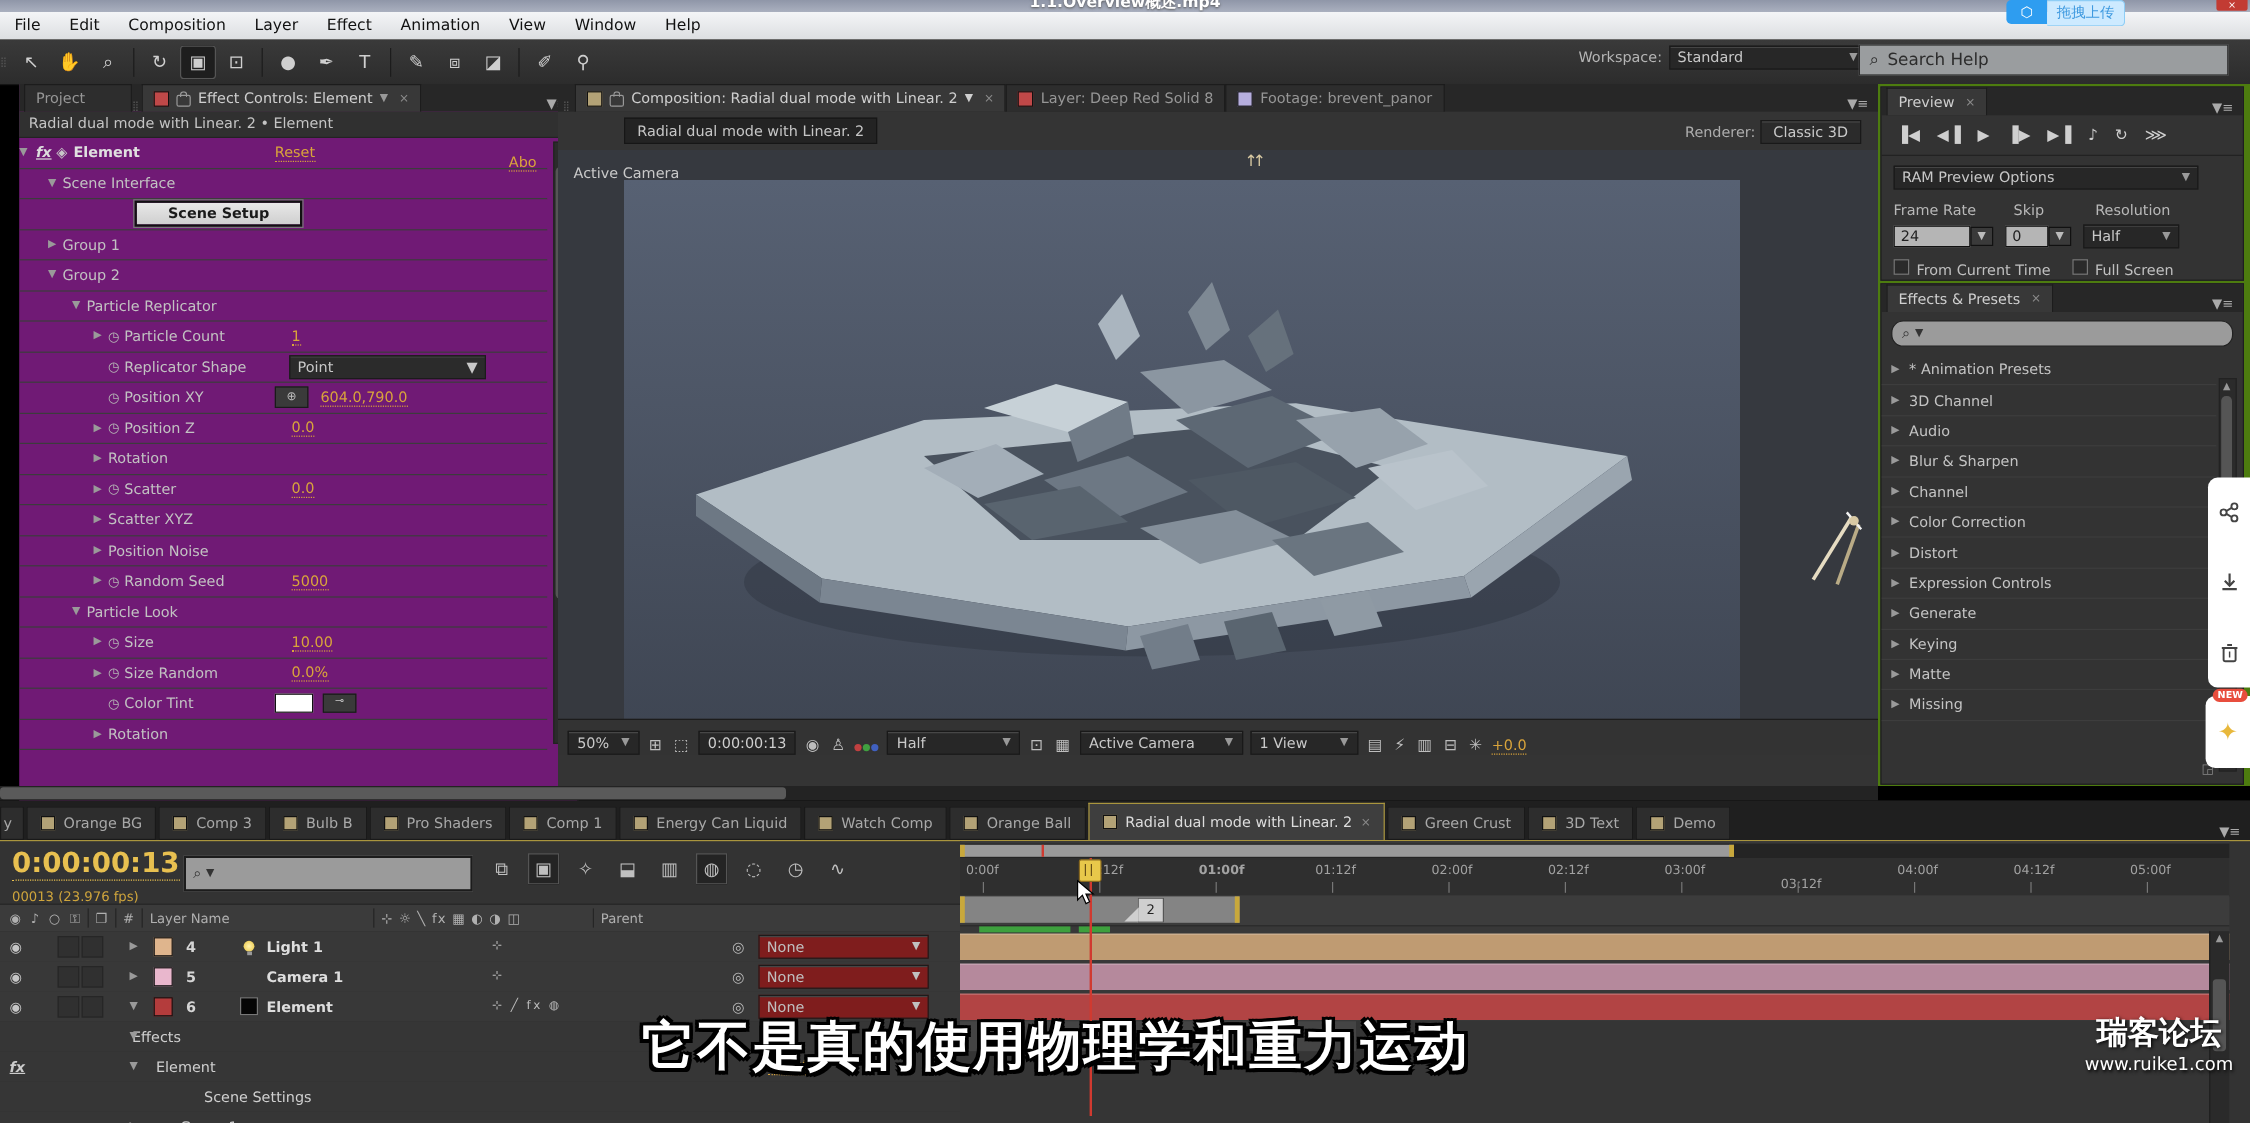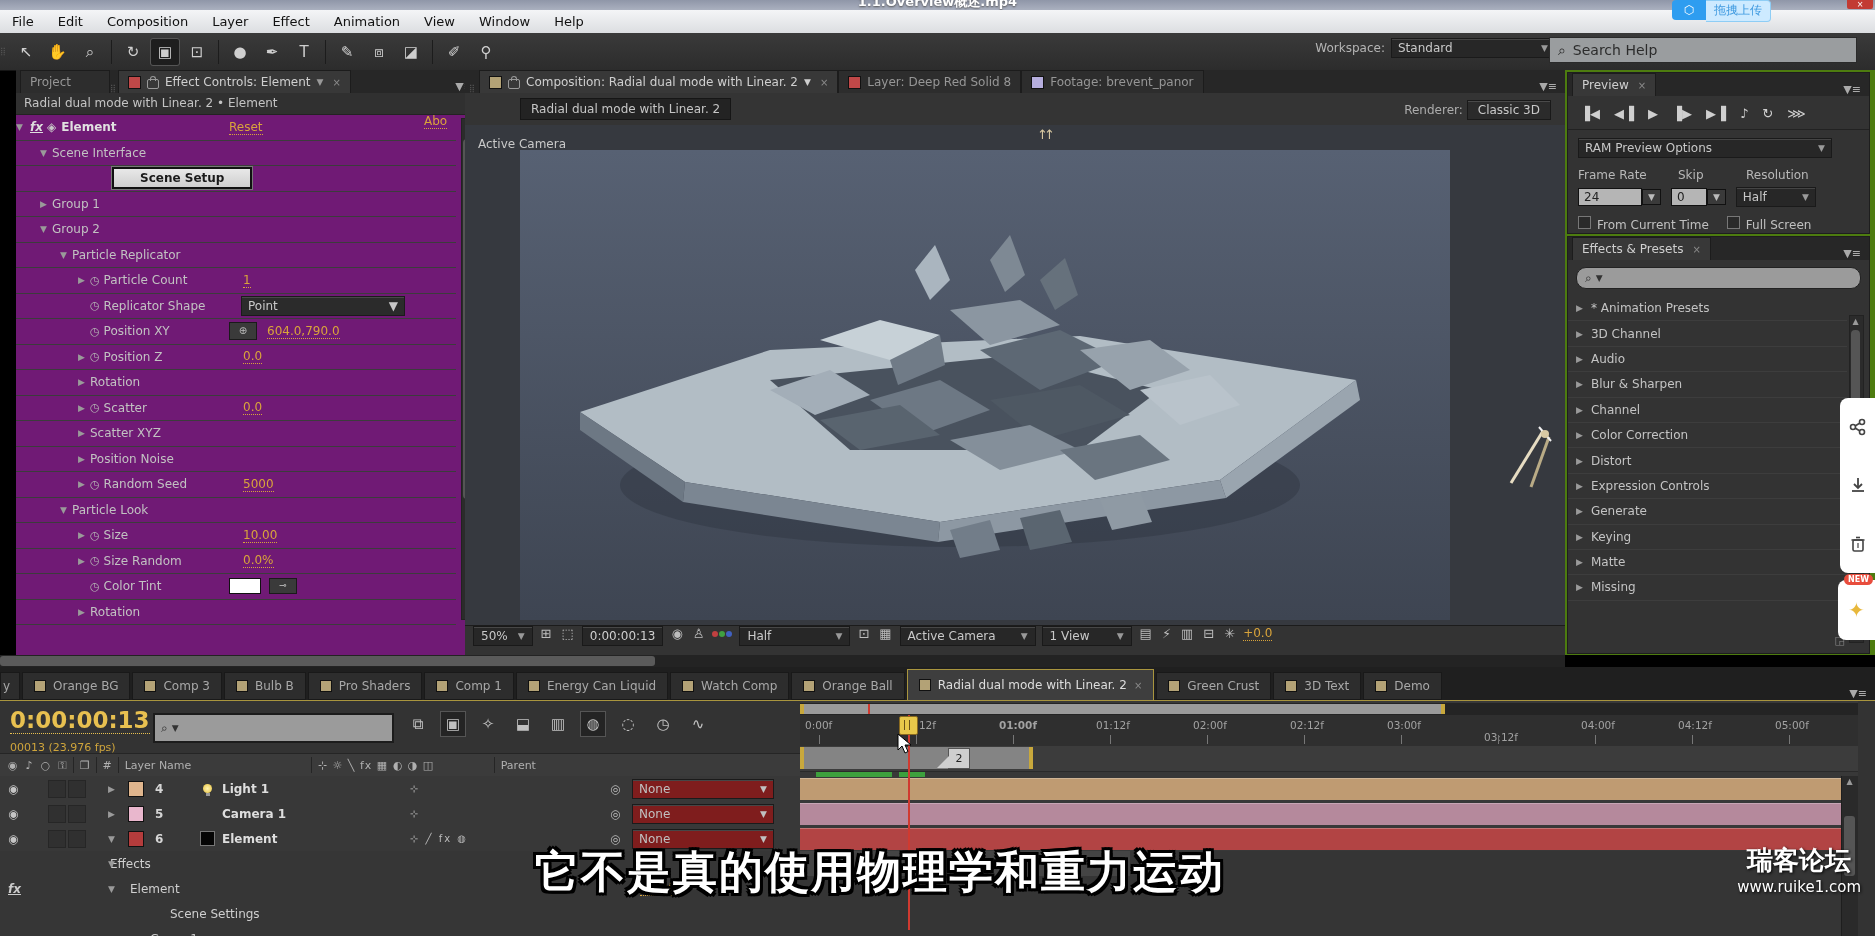--- a/index.html
+++ b/index.html
@@ -43,33 +43,33 @@
   .ec-row .val{color:#d9a43b;border-bottom:1px dotted #d9a43b;margin-left:14px;}
   .valcol{position:absolute;left:213px;}
   .ec-dd{position:absolute;left:225px;width:150px;height:18px;background:#2b2b2b;border:1px solid #1b1b1b;box-shadow:inset 0 1px 0 #484848;display:flex;align-items:center;justify-content:space-between;padding:0 6px;color:#c8c8c8;}
   .ec-btn{background:linear-gradient(#e8e8e8,#cfcfcf);border:2px solid #111;outline:1px solid #777;color:#1a1a1a;font-weight:bold;padding:2px 26px;}
   .ec-pos{width:26px;height:16px;background:#3a3a3a;border:1px solid #1a1a1a;color:#bbb;text-align:center;font-size:10px;line-height:16px;margin-right:10px;}
   .ec-color{width:30px;height:14px;background:#fff;border:1px solid #111;}
   .ec-slider{width:26px;height:14px;background:#3a3a3a;border:1px solid #1a1a1a;margin-left:8px;color:#ccc;font-size:9px;text-align:center;line-height:13px;}
   #ec-scroll{position:absolute;right:4px;top:48px;width:14px;height:500px;background:#2b2b2b;border:1px solid #222;}
   #ec-scroll .thumb{position:absolute;left:1px;top:20px;width:10px;height:360px;background:#555;border-radius:4px;}
   .scr-ar{color:#9a9a9a;font-size:8px;text-align:center;width:14px;}
-  #ec-about{position:absolute;left:408px;top:44px;color:#d9a43b;border-bottom:1px dotted #d9a43b;}
+  #ec-about{position:absolute;left:408px;top:58px;color:#d9a43b;border-bottom:1px dotted #d9a43b;}
   #ec-bottom{position:absolute;left:0;bottom:12px;width:465px;height:26px;background:#222;}
   
   #comp-panel{left:465px;top:70px;width:1100px;height:585px;background:#343434;}
   #comp-bread{position:absolute;left:55px;top:28px;background:#232323;border:1px solid #161616;padding:3px 10px;color:#c6c6c6;}
   #renderer{position:absolute;right:14px;top:30px;display:flex;align-items:center;gap:4px;color:#adadad;}
   #renderer .btn{background:#2b2b2b;border:1px solid #191919;box-shadow:inset 0 1px 0 #4a4a4a;padding:2px 10px;color:#c9c9c9;}
   #viewport{position:absolute;left:0;top:55px;width:1100px;height:500px;background:#36393f;overflow:hidden;}
   #vp-img{position:absolute;left:55px;top:25px;width:930px;height:470px;}
   #active-cam{position:absolute;left:13px;top:12px;color:#c9c9c9;}
   #vp-arrows{position:absolute;left:572px;top:2px;color:#d9c9a2;font-size:13px;letter-spacing:-4px;}
   #compass{position:absolute;left:1030px;top:300px;}
-  #comp-toolbar{position:absolute;left:0;top:555px;width:1100px;height:30px;background:#333;border-top:1px solid #1c1c1c;display:flex;align-items:flex-start;gap:6px;padding-left:8px;box-sizing:border-box;}
+  #comp-toolbar{position:absolute;left:0;top:529px;width:1100px;height:30px;background:#333;border-top:1px solid #1c1c1c;display:flex;align-items:flex-end;gap:6px;padding-left:8px;box-sizing:border-box;}
   .cticon{color:#bdbdbd;font-size:13px;padding:0 2px;}
   .ctbox{background:#272727;border:1px solid #191919;box-shadow:inset 0 1px 0 #474747;padding:2px 7px;color:#c9c9c9;display:flex;gap:10px;align-items:center;}
   .tc{color:#cfcfcf;}
   .rgbdots span{width:6px;height:6px;border-radius:50%;display:inline-block;margin-right:1px;}
   #exposure{color:#d9a43b;border-bottom:1px dotted #d9a43b;}
   
   #right-col{left:1565px;top:70px;width:310px;height:585px;background:#4d7c0f;}
   .rpanel{position:absolute;left:2px;width:301px;background:#333;border:1px solid #1e1e1e;}
   #transport{display:flex;gap:14px;padding:10px 12px 8px;color:#cfcfcf;font-size:13px;border-bottom:1px solid #222;}
   #ram-dd{margin:8px 10px;width:240px;}

